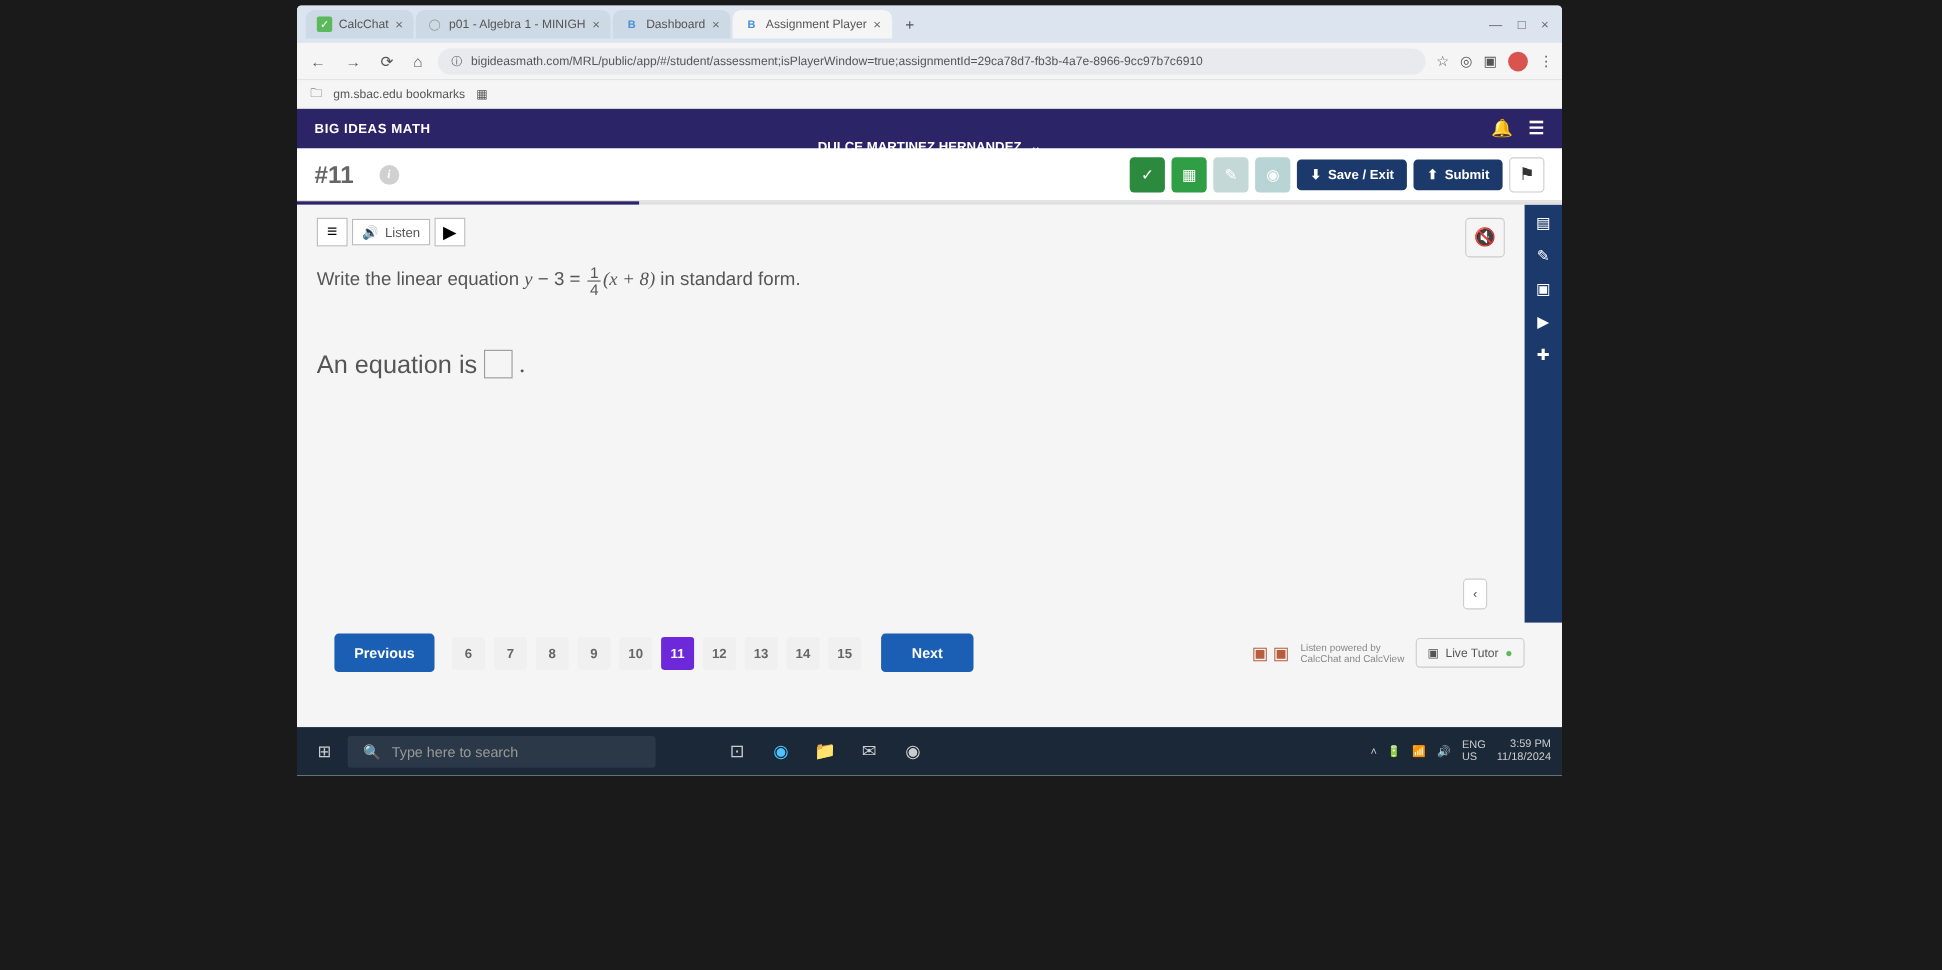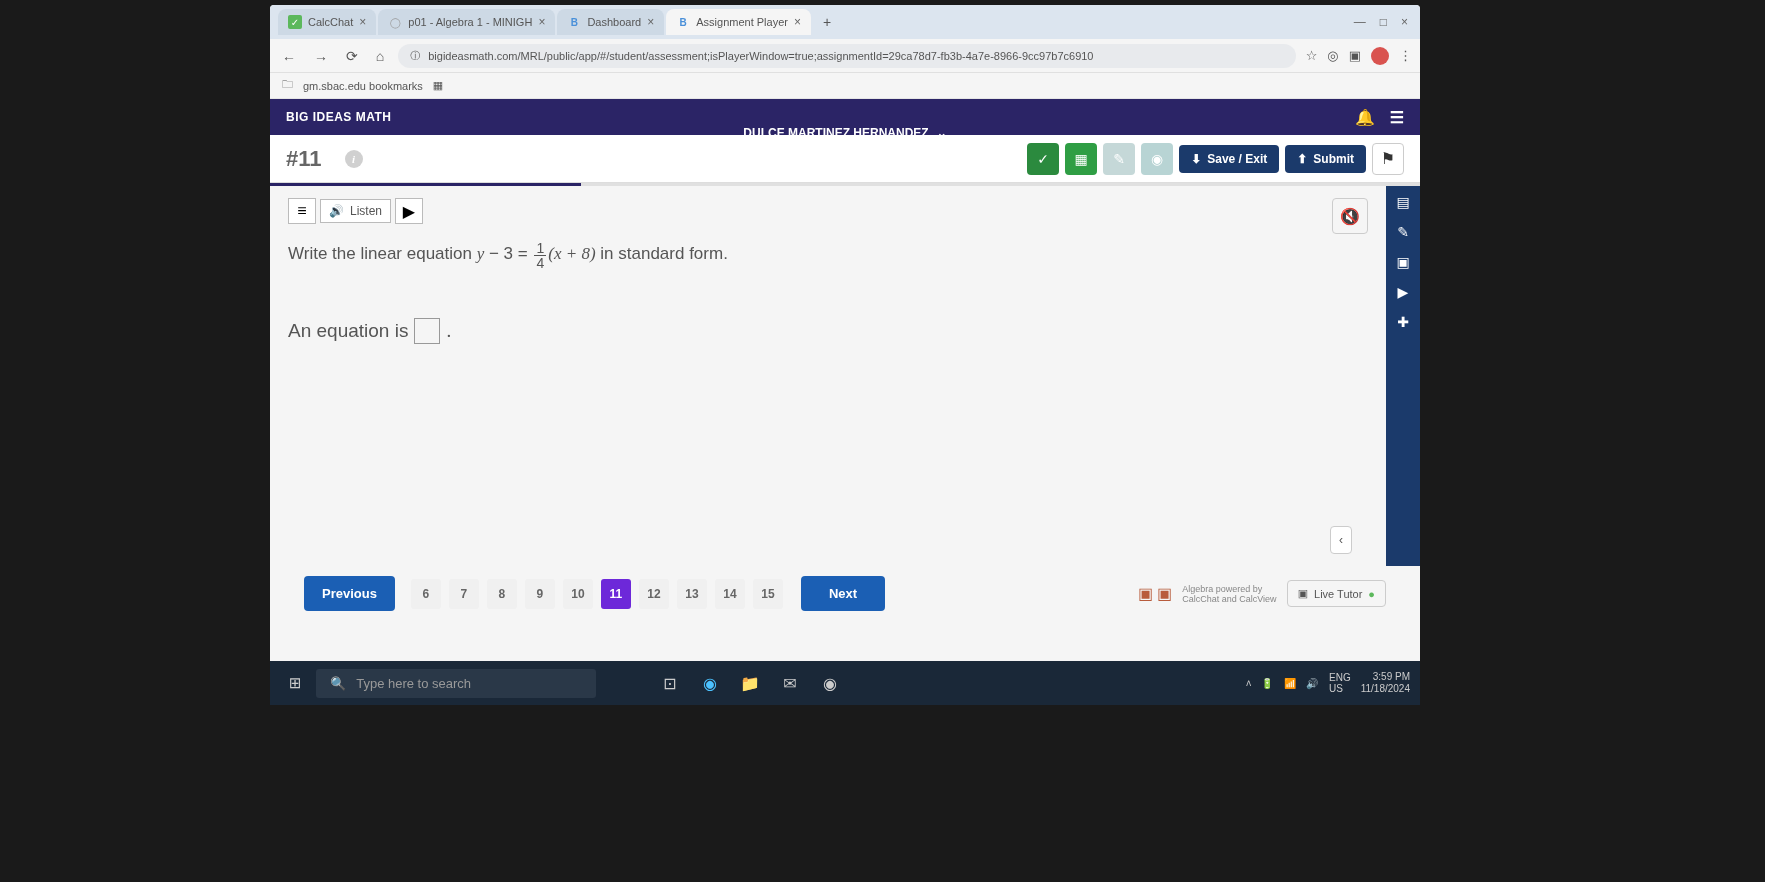--- a/index.html
+++ b/index.html
@@ -37,21 +37,21 @@
 .content-area { display: flex; height: 380px; }
 .main-content { flex: 1; padding: 12px 18px; position: relative; }
 .listen-bar { display: flex; align-items: center; gap: 4px; margin-bottom: 16px; }
 .listen-btn { border: 1px solid #bbb; background: #fff; padding: 4px 8px; display: flex; align-items: center; gap: 6px; font-size: 12px; color: #555; cursor: pointer; }
 .listen-icon-box { border: 1px solid #bbb; background: #fff; width: 28px; height: 26px; display: flex; align-items: center; justify-content: center; cursor: pointer; }
 .mute-box { position: absolute; right: 18px; top: 12px; width: 36px; height: 36px; border: 1px solid #ccc; border-radius: 4px; display: flex; align-items: center; justify-content: center; color: #555; cursor: pointer; }
 .question-text { font-size: 17px; color: #555; font-family: Georgia, serif; margin-bottom: 48px; line-height: 1.6; }
 .math { font-style: italic; font-family: Georgia, serif; }
 .frac { display: inline-flex; flex-direction: column; align-items: center; vertical-align: middle; font-size: 14px; line-height: 1; margin: 0 2px; }
 .frac-num { border-bottom: 1px solid #555; padding: 0 2px; }
-.answer-line { font-size: 19px; color: #555; font-family: Georgia, serif; display: flex; align-items: center; gap: 6px; text-align: right; }
+.answer-line { font-size: 23px; color: #555; font-family: Georgia, serif; display: flex; align-items: center; gap: 6px; text-align: right; }
 .answer-box { width: 26px; height: 26px; border: 1px solid #999; display: inline-block; }
 .side-tools { width: 34px; background: #1b3a6b; display: flex; flex-direction: column; align-items: center; padding-top: 8px; gap: 14px; color: #fff; font-size: 14px; }
 .side-tool { cursor: pointer; }
 .bottom-bar { padding: 10px 34px; display: flex; align-items: center; gap: 8px; }
 .prev-btn { background: #1b5fb4; color: #fff; padding: 10px 18px; border-radius: 4px; font-size: 13px; font-weight: bold; cursor: pointer; }
 .next-btn { background: #1b5fb4; color: #fff; padding: 10px 28px; border-radius: 4px; font-size: 13px; font-weight: bold; cursor: pointer; margin-left: 10px; }
 .page-btn { min-width: 30px; height: 30px; background: #f0f0f0; color: #666; font-size: 12px; font-weight: bold; display: flex; align-items: center; justify-content: center; border-radius: 3px; cursor: pointer; }
 .page-btn.active { background: #6d28d9; color: #fff; }
 .support-area { margin-left: auto; display: flex; align-items: center; gap: 10px; font-size: 9px; color: #888; }
 .support-icons { display: flex; gap: 4px; color: #b85c3c; font-size: 16px; }
@@ -211,21 +211,21 @@
         <div class="page-btn">14</div>
         <div class="page-btn">15</div>
       </div>
     <div class="next-btn">Next</div>
     <div class="support-area">
       <div class="support-icons">
         <span>▣</span>
         <span>▣</span>
       </div>
       <div>
-        <div>Algebra powered by</div>
+        <div>Listen powered by</div>
         <div>CalcChat and CalcView</div>
       </div>
       <div class="live-tutor">
         <span>▣</span>
         <span>Live Tutor</span>
         <span style="color:#5cb85c">●</span>
       </div>
     </div>
   </div>
 

